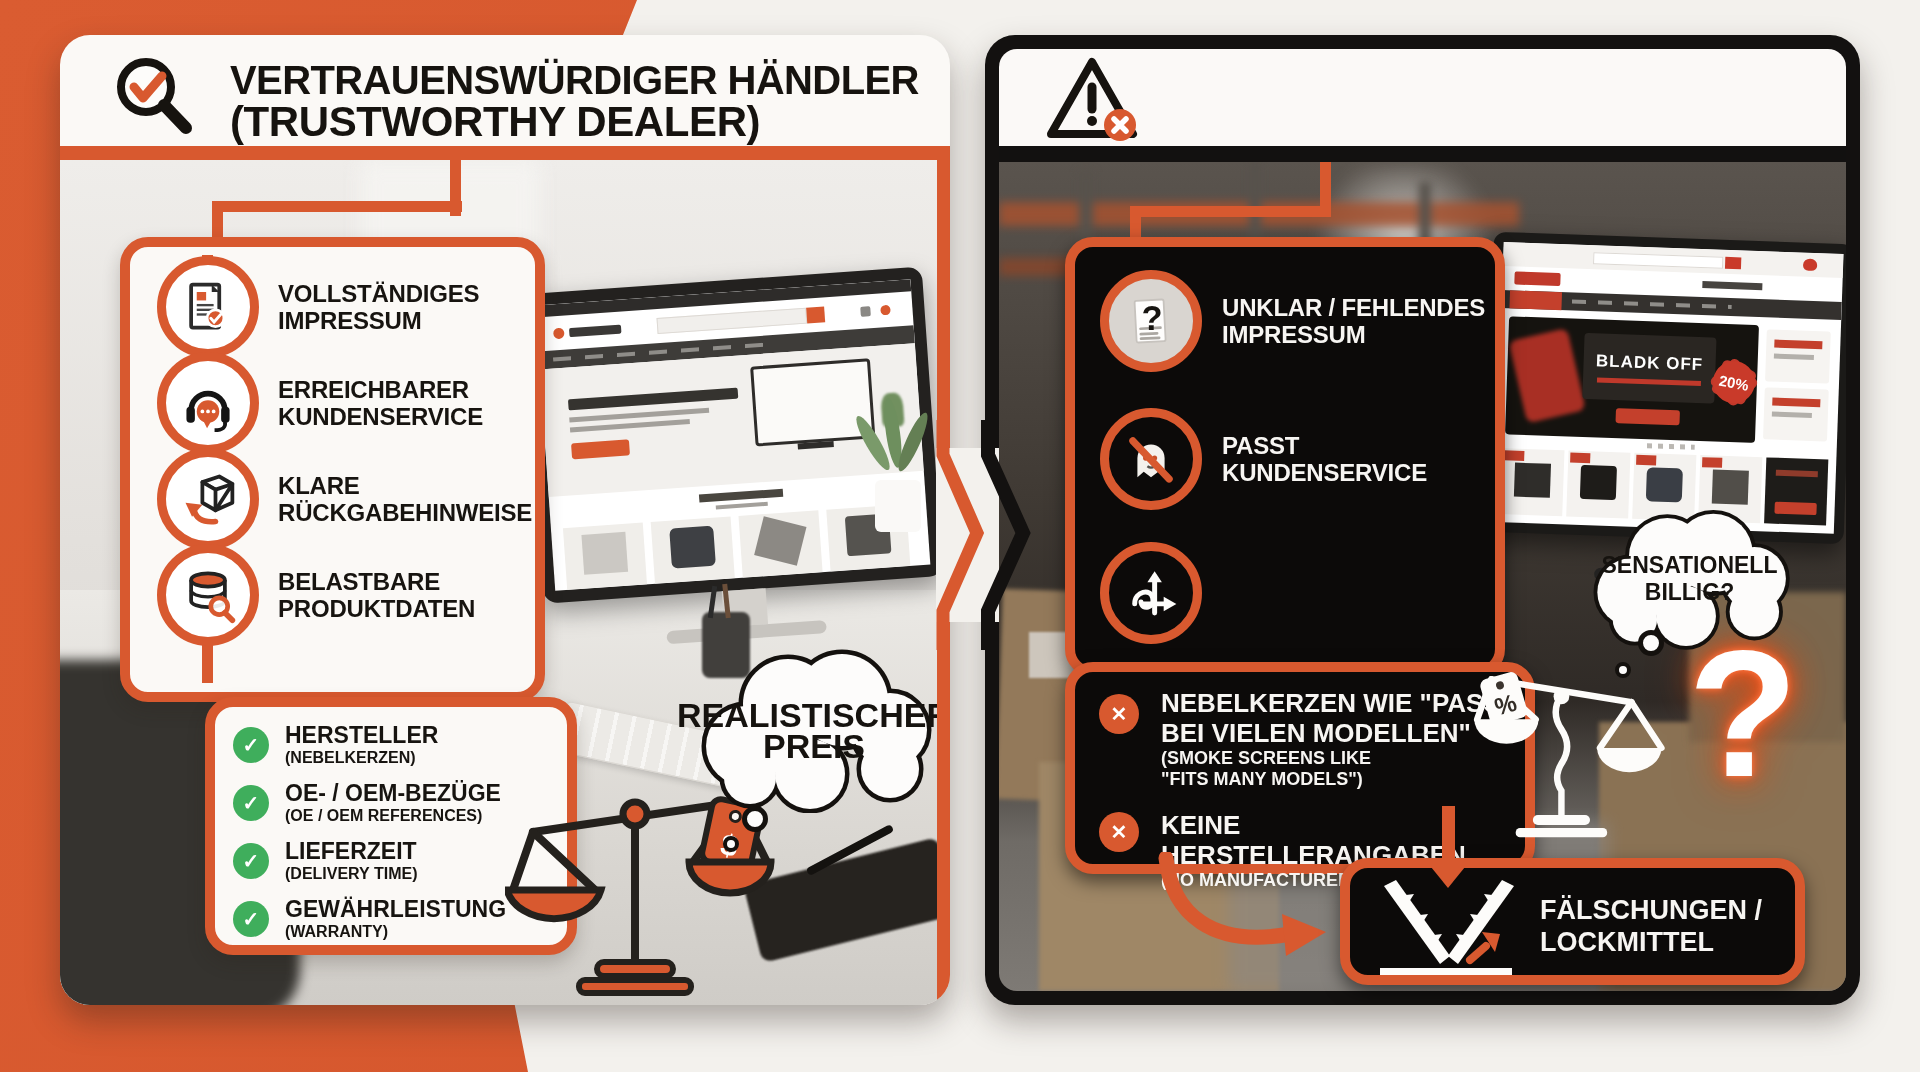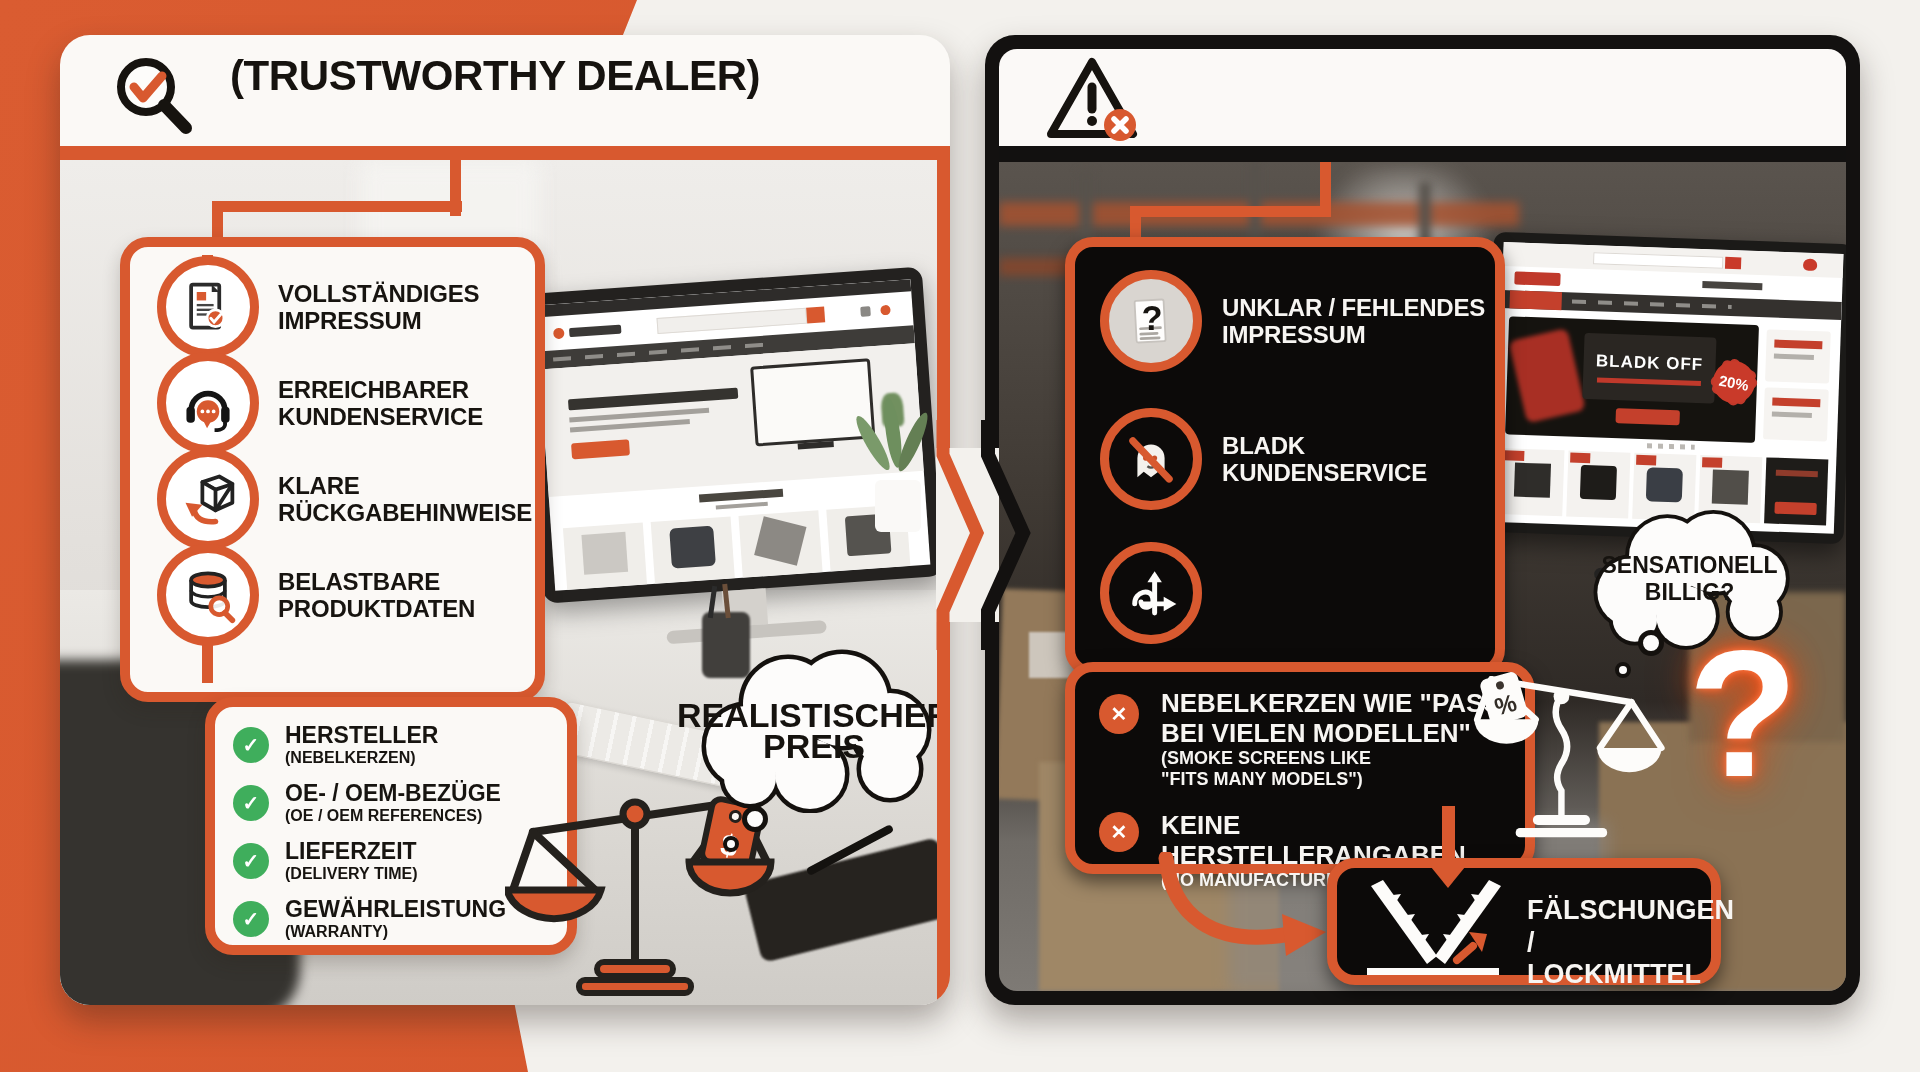--- a/index.html
+++ b/index.html
@@ -53,20 +53,21 @@
   <div class="bg-accent"></div>
 
   <section class="card left-card">
 
     <svg class="abs" style="left:52px;top:20px" width="85" height="85" viewBox="0 0 85 85">
       <circle cx="34" cy="32" r="25" fill="#FDFCFA" stroke="#16130F" stroke-width="8"></circle>
       <line x1="52" y1="50" x2="74" y2="73" stroke="#16130F" stroke-width="12" stroke-linecap="round"></line>
       <path d="M22,32 l9,11 l19,-22" fill="none" stroke="#D8592F" stroke-width="9" stroke-linecap="round" stroke-linejoin="round"></path>
     </svg>
     <div class="abs" style="left:170px;top:22px">
+      <div class="t1">VERTRAUENSWÜRDIGER HÄNDLER</div>
       <div class="t2">(TRUSTWORTHY DEALER)</div>
     </div>
     <div class="rule" style="top:111px;background:var(--orange)"></div>
 
     <div class="photo" style="left:0;top:125px;width:890px;height:845px;border-radius:0 0 26px 26px">
       <div class="abs" style="inset:0;background:linear-gradient(180deg,#EFEDEA 0%,#E3E0DC 45%,#D6D3CE 100%)"></div>
       <div class="abs" style="left:300px;top:0;width:180px;height:520px;background:#F8F7F5;opacity:.65;filter:blur(10px)"></div>
       <div class="abs" style="left:0;top:430px;width:890px;height:415px;background:linear-gradient(180deg,#EBE9E5,#DAD7D2 60%,#CFCCC7)"></div>
       <div class="abs" style="left:-60px;top:500px;width:300px;height:360px;background:#35332F;border-radius:50px;filter:blur(6px)"></div>
 
@@ -402,21 +403,21 @@
       <div class="fcirc dark" style="left:25px;top:161px">
         <svg width="58" height="58" viewBox="0 0 64 64">
           <path d="M17,52 V31 a15,15 0 0 1 30,0 v21 l-7,-6 -8,6 -8,-6 z" fill="#F4F1ED"></path>
           <circle cx="26" cy="31" r="2.8" fill="#C94F28"></circle>
             <circle cx="36" cy="31" r="2.8" fill="#C94F28"></circle>
           <path d="M28,40 q4,3 8,0" stroke="#55514C" stroke-width="2.5" fill="none"></path>
           <line x1="12" y1="12" x2="52" y2="54" stroke="#D8592F" stroke-width="8" stroke-linecap="round"></line>
         </svg>
       </div>
       <div class="flab w" style="left:147px;top:185px">
-        <div>BLADK</div>
+        <div>PASST</div>
           <div>KUNDENSERVICE</div>
       </div>
 
       <div class="fcirc dark" style="left:25px;top:295px">
         <svg width="58" height="58" viewBox="0 0 64 64">
           <g stroke="#FDFCFA" stroke-width="5.5" fill="none" stroke-linecap="round">
             <path d="M14,44 c0,-14 18,-18 20,-6 c2,10 -12,14 -13,4"></path>
             <line x1="24" y1="44" x2="50" y2="44"></line>
             <line x1="36" y1="54" x2="36" y2="14"></line>
           </g>
@@ -443,21 +444,21 @@
         <div class="wde">KEINE HERSTELLERANGABEN</div>
         <div class="wen">(NO MANUFACTURER DETAILS)</div>
       </div>
     </div>
 
     <svg class="abs" style="left:165px;top:817px" width="185" height="125" viewBox="0 0 185 125">
       <path d="M16,6 C22,62 62,96 140,82" fill="none" stroke="#D8592F" stroke-width="15" stroke-linecap="round"></path>
       <polygon points="132,62 176,80 136,104" fill="#D8592F"></polygon>
     </svg>
 
-    <div class="darkbox" style="left:342px;top:823px;width:394px;height:127px">
+    <div class="darkbox" style="left:355px;top:823px;width:465px;height:127px">
       <svg class="abs" style="left:24px;top:4px" width="150" height="110" viewBox="0 0 150 110">
         <rect x="6" y="96" width="132" height="7" fill="#FDFCFA"></rect>
         <g fill="#FDFCFA">
           <polygon points="10,14 22,8 76,84 66,92"></polygon>
           <polygon points="140,14 128,8 74,84 84,92"></polygon>
           <polygon points="24,24 40,22 30,38"></polygon>
             <polygon points="38,44 54,42 44,58"></polygon>
             <polygon points="52,64 68,62 58,78"></polygon>
           <polygon points="126,24 110,22 120,38"></polygon>
             <polygon points="112,44 96,42 106,58"></polygon>

